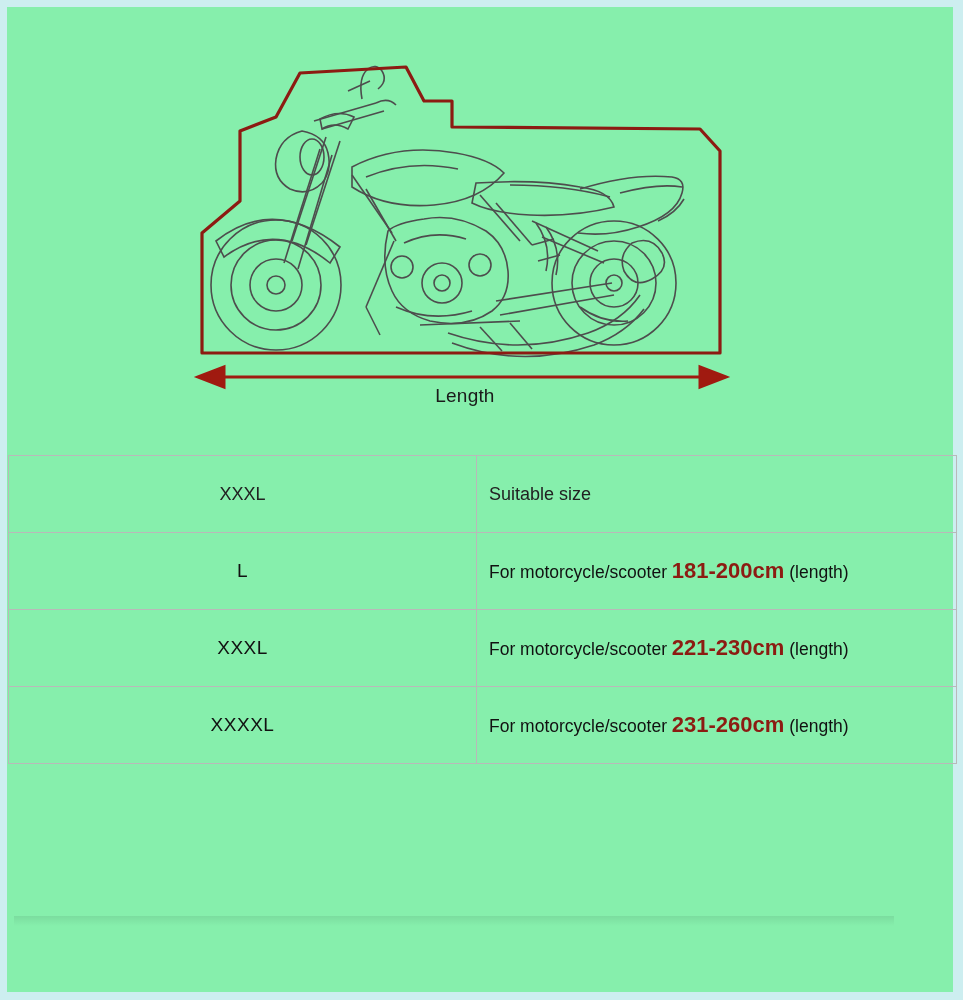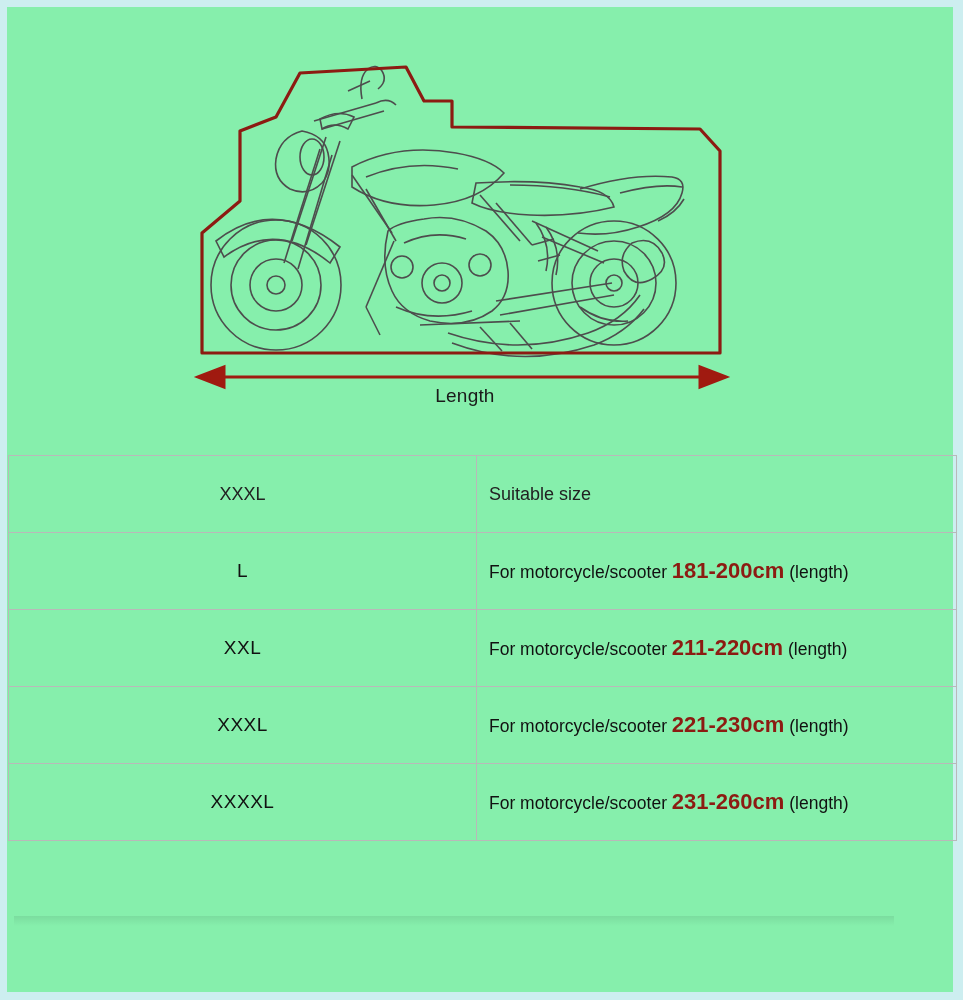--- a/index.html
+++ b/index.html
@@ -232,28 +232,20 @@
       <tr>
         <td class="col-size">
           <span class="size-text">L</span>
         </td>
         <td class="col-suitable">
           <span class="suit-line"><span>For motorcycle/scooter </span><span class="range">181-200cm</span><span> (length)</span></span>
         </td>
       </tr>
 
 
-      <tr>
-        <td class="col-size">
-          <span class="size-text">XXL</span>
-        </td>
-        <td class="col-suitable">
-          <span class="suit-line"><span>For motorcycle/scooter </span><span class="range">211-220cm</span><span> (length)</span></span>
-        </td>
-      </tr>
 
       <tr>
         <td class="col-size">
           <span class="size-text">XXXL</span>
         </td>
         <td class="col-suitable">
           <span class="suit-line"><span>For motorcycle/scooter </span><span class="range">221-230cm</span><span> (length)</span></span>
         </td>
       </tr>
 

